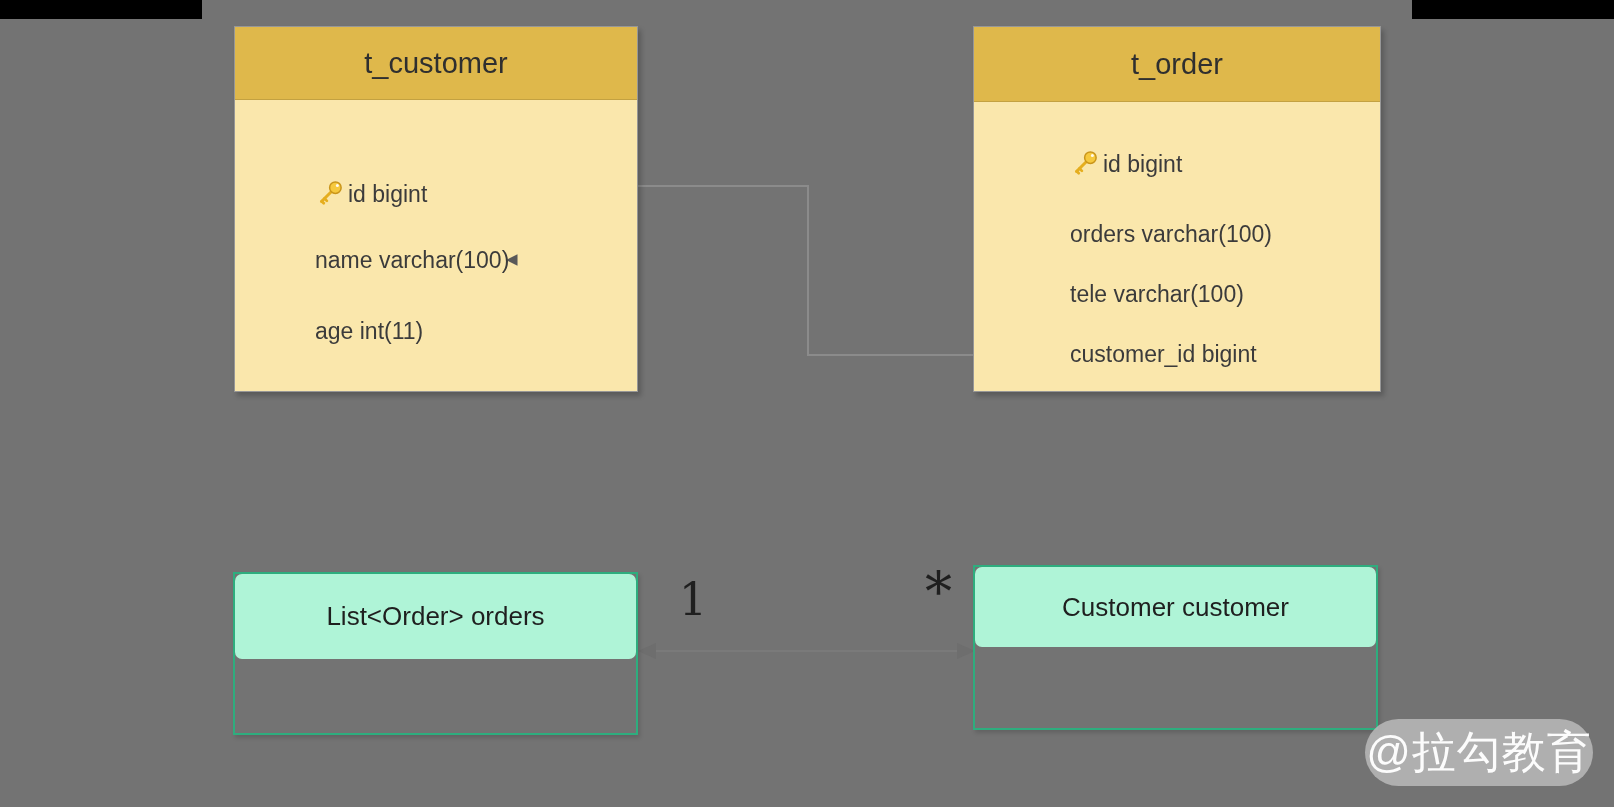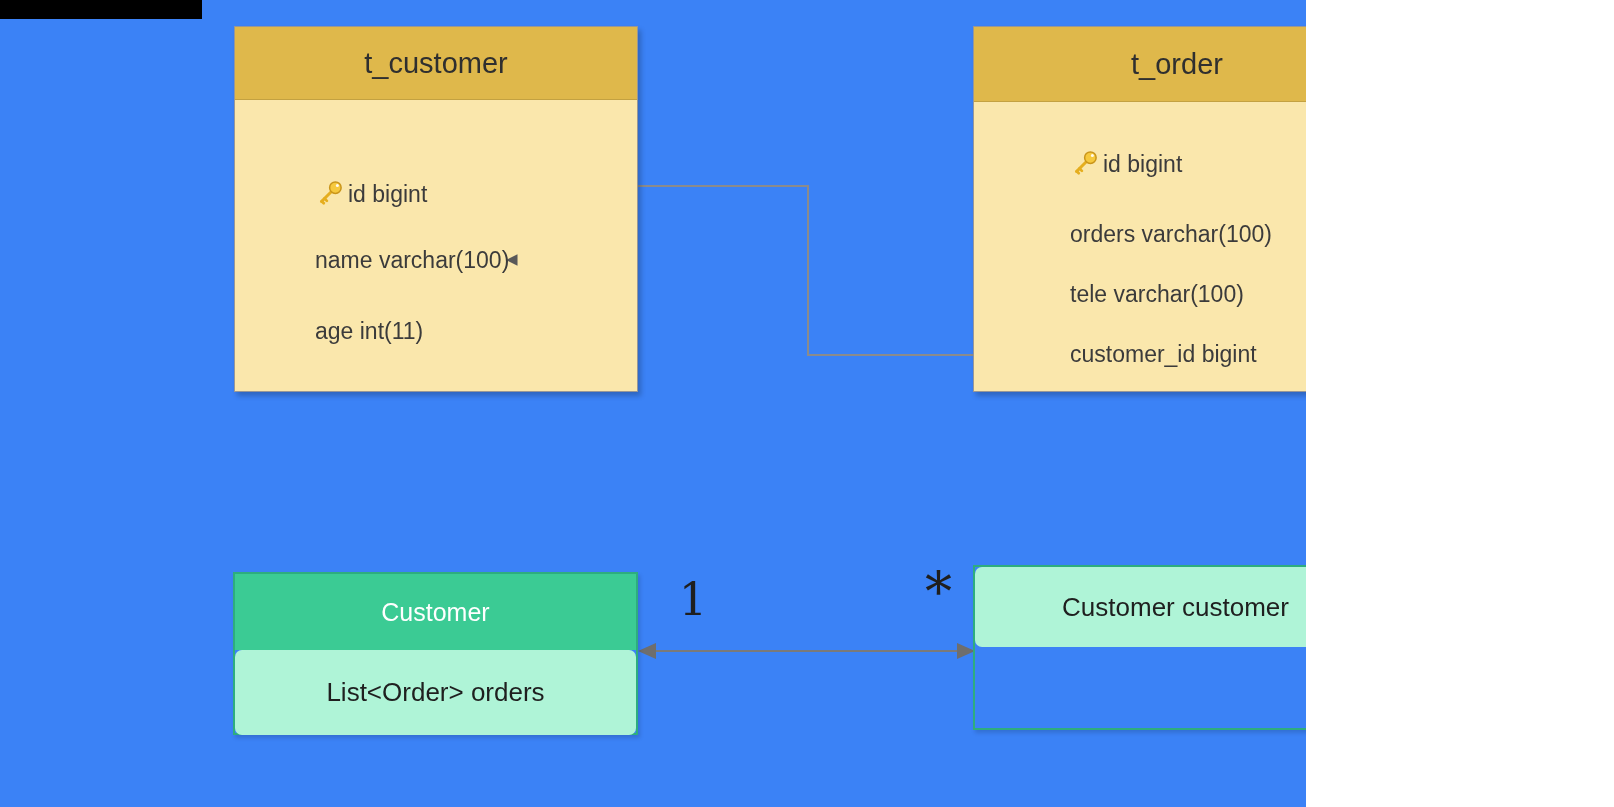--- a/index.html
+++ b/index.html
@@ -1,20 +1,20 @@
 <!DOCTYPE html>
 <html><head>
 <meta charset="utf-8">
 <style>
   html, body { margin: 0; padding: 0; background: #ffffff; }
   .canvas {
     position: relative;
-    width: 1306px;
+    width: 1614px;
     height: 807px;
-    background: #3b82f6;
+    background: #737373;
     overflow: hidden;
     font-family: "Liberation Sans", "DejaVu Sans", sans-serif;
   }
   .corner-bar {
     position: absolute;
     top: 0;
     height: 19px;
     background: #000000;
   }
   .corner-bar.left  { left: 0;      width: 202px; }
@@ -183,21 +183,20 @@
       <div class="er-row" style="top:172px">
         <span>tele varchar(100)</span>
       </div>
       <div class="er-row" style="top:232px">
         <span>customer_id bigint</span>
       </div>
     </div>
   </div>
 
   <div class="uml-class" id="uml-customer">
-    <div class="uml-header">Customer</div>
     <div class="uml-body">List&lt;Order&gt; orders</div>
   </div>
 
   <div class="uml-class" id="uml-order">
     <div class="uml-body">Customer customer</div>
   </div>
 
   <div class="multiplicity mult-one">1</div>
   <div class="multiplicity mult-many">*</div>
 

